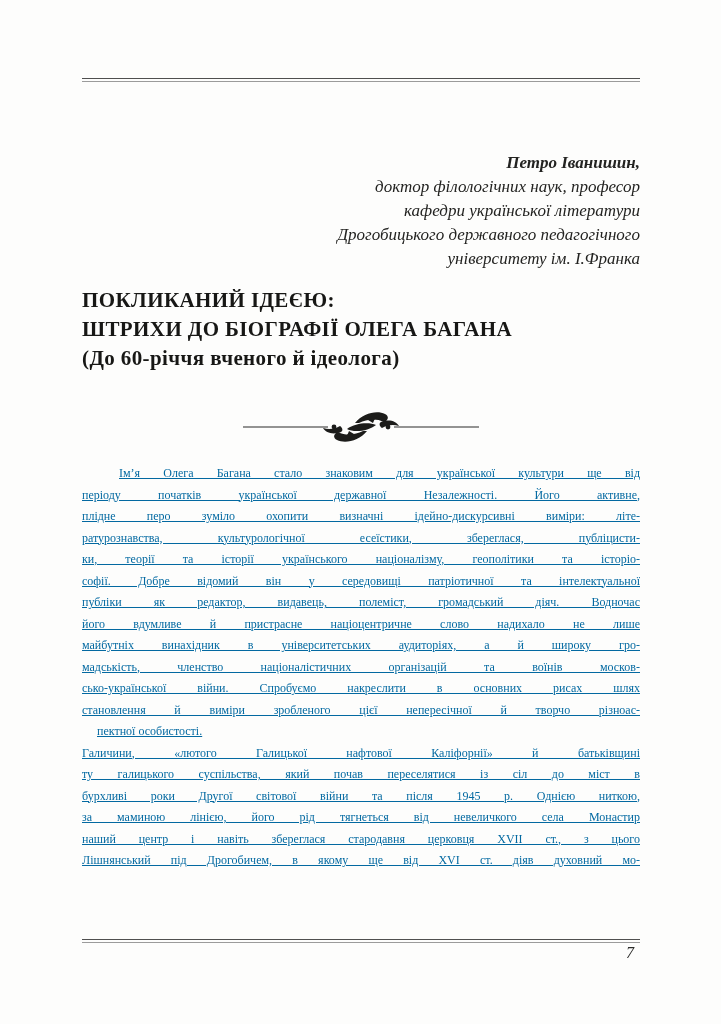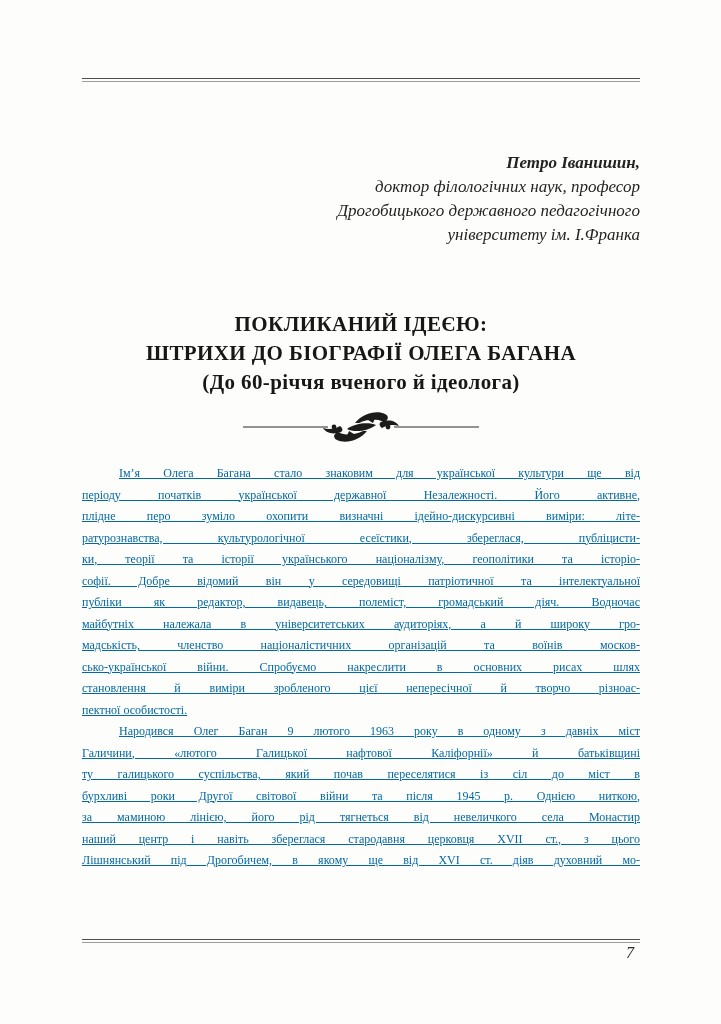--- a/index.html
+++ b/index.html
@@ -42,23 +42,22 @@
     font-size: 17px;
     line-height: 24px;
     color: #232321;
   }
   .author .author-name { font-weight: bold; }
 
   
   .title {
     position: absolute;
     left: 82px;
-    top: 310px;
+    top: 286px;
     width: 558px;
-    text-align: center;
     font-weight: bold;
     font-size: 21px;
     line-height: 29px;
     letter-spacing: 0.4px;
     color: #171715;
   }
 
   
   .ornament {
     position: absolute;
@@ -80,21 +79,21 @@
     color: #0369a1;
     text-decoration: underline;
   }
   .body-text .line {
     height: 21.5px;
     overflow: hidden;
     text-align: justify;
     text-align-last: justify;
   }
   .body-text .line.para-start { text-indent: 37px; }
-  .body-text .line.para-end   { text-align-last: left; }
+  .body-text .line.para-end   { text-align-last: left; margin-left: 15px; }
 
   
   .page-number {
     position: absolute;
     left: 82px;
     top: 944px;
     width: 552px;
     text-align: right;
     font-style: italic;
     font-size: 16px;
@@ -104,20 +103,21 @@
 </head>
 <body>
 
 <div class="page">
 
   <div class="rule rule-top"></div>
 
   <div class="author">
     <div class="author-name">Петро Іванишин,</div>
     <div class="author-line">доктор філологічних наук, професор</div>
+    <div class="author-line">кафедри української літератури</div>
     <div class="author-line">Дрогобицького державного педагогічного</div>
     <div class="author-line">університету ім. І.Франка</div>
   </div>
 
   <div class="title">
     <div class="title-line">ПОКЛИКАНИЙ ІДЕЄЮ:</div>
     <div class="title-line">ШТРИХИ ДО БІОГРАФІЇ ОЛЕГА БАГАНА</div>
     <div class="title-line">(До 60-річчя вченого й ідеолога)</div>
   </div>
 
@@ -150,28 +150,28 @@
 
   <div class="body-text" id="body-text">
       <div class="para">
         <div class="line para-start">Ім’я Олега Багана стало знаковим для української культури ще від</div>
         <div class="line">періоду початків української державної Незалежності. Його активне,</div>
         <div class="line">плідне перо зуміло охопити визначні ідейно-дискурсивні виміри: літе-</div>
         <div class="line">ратурознавства, культурологічної есеїстики, збереглася, публіцисти-</div>
         <div class="line">ки, теорії та історії українського націоналізму, геополітики та історіо-</div>
         <div class="line">софії. Добре відомий він у середовищі патріотичної та інтелектуальної</div>
         <div class="line">публіки як редактор, видавець, полеміст, громадський діяч. Водночас</div>
-        <div class="line">майбутніх належала в університетських аудиторіях, а й широку гро-</div>
+        <div class="line">його вдумливе й пристрасне націоцентричне слово надихало не лише</div>
+        <div class="line">майбутніх винахідник в університетських аудиторіях, а й широку гро-</div>
         <div class="line">мадськість, членство націоналістичних організацій та воїнів москов-</div>
         <div class="line">сько-української війни. Спробуємо накреслити в основних рисах шлях</div>
         <div class="line">становлення й виміри зробленого цієї непересічної й творчо різноас-</div>
         <div class="line para-end">пектної особистості.</div>
       </div>
       <div class="para">
-        <div class="line para-start">Народився Олег Баган 9 лютого 1963 року в одному з давніх міст</div>
         <div class="line">Галичини, «лютого Галицької нафтової Каліфорнії» й батьківщині</div>
         <div class="line">ту галицького суспільства, який почав переселятися із сіл до міст в</div>
         <div class="line">бурхливі роки Другої світової війни та після 1945 р. Однією ниткою,</div>
         <div class="line">за маминою лінією, його рід тягнеться від невеличкого села Монастир</div>
         <div class="line">наший центр і навіть збереглася стародавня церковця XVII ст., з цього</div>
         <div class="line">Лішнянський під Дрогобичем, в якому ще від XVI ст. діяв духовний мо-</div>
       </div>
     </div>
 
   <div class="rule rule-bottom"></div>

